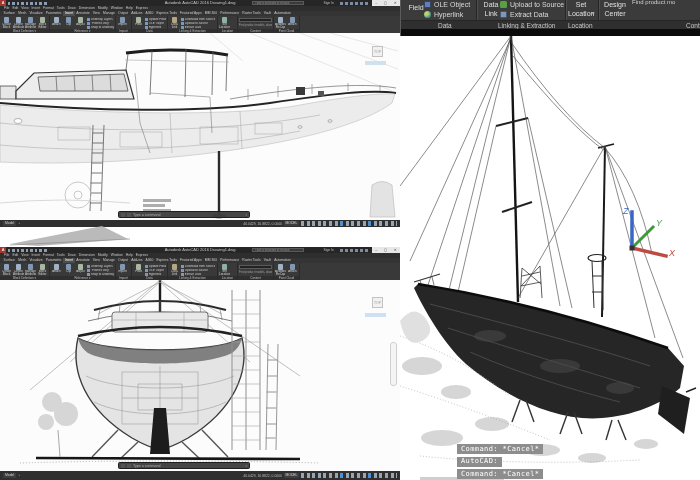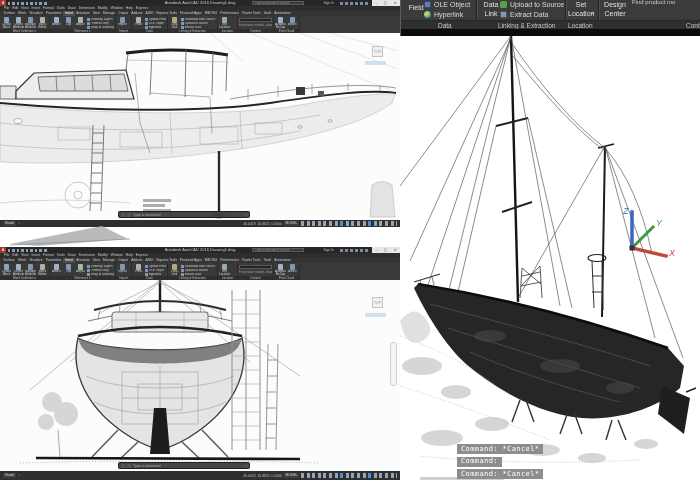--- a/index.html
+++ b/index.html
@@ -858,19 +858,19 @@
           <rect x="229.5" y="209.5" width="5" height="5" fill="#333"></rect>
           <text x="223" y="178" font-size="9" font-style="italic" fill="#3a66c4">Z</text>
           <text x="256" y="190" font-size="9" font-style="italic" fill="#3c9a3c">Y</text>
           <text x="269" y="220" font-size="9" font-style="italic" fill="#bf4a41">X</text>
         </g>
       </svg>
     </div>
 
     <div class="cmdstack">
         <span class="cmdline">Command: *Cancel*</span>
-        <span class="cmdline">Command:</span>
+        <span class="cmdline">AutoCAD:</span>
         <span class="cmdline">Command: *Cancel*</span>
       </div>
     <div class="graystub"></div>
   </section>
 
 </div>
 
 </body></html>

